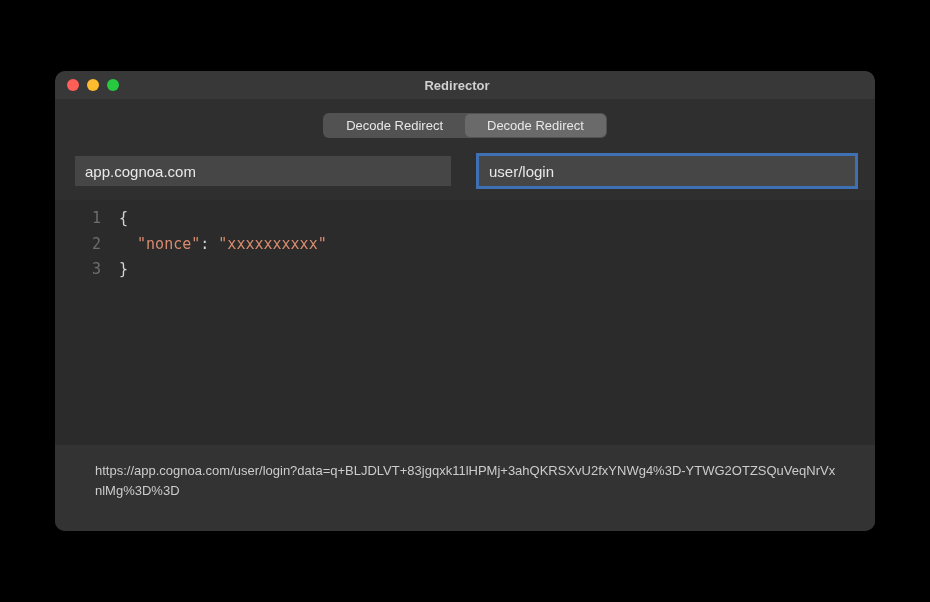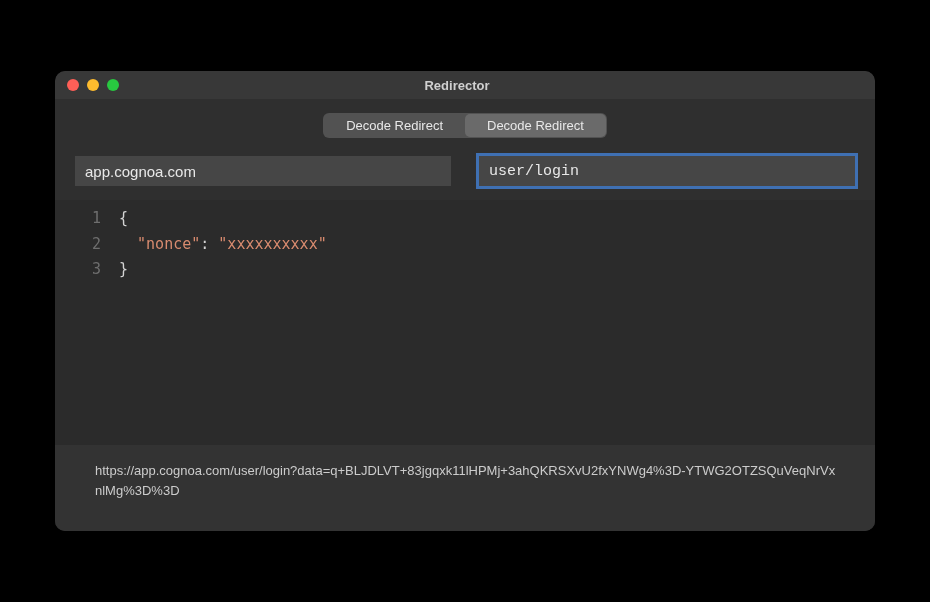--- a/index.html
+++ b/index.html
@@ -110,21 +110,20 @@
       font-size: 15px;
       padding: 6px 10px;
       border-radius: 0;
       font-family: inherit;
       outline: none;
       height: 30px;
     }
     
     .text-input.focused {
       box-shadow: 0 0 0 3px #3f70b3;
-      font-family: Liberation Mono, monospace;
     }
     
     .code-area {
       background: #2b2b2b;
       flex: 1;
       font-family: "SF Mono", Menlo, Monaco, Consolas, monospace;
       font-size: 15px;
       line-height: 1.7;
       padding-top: 6px;
       overflow: hidden;

